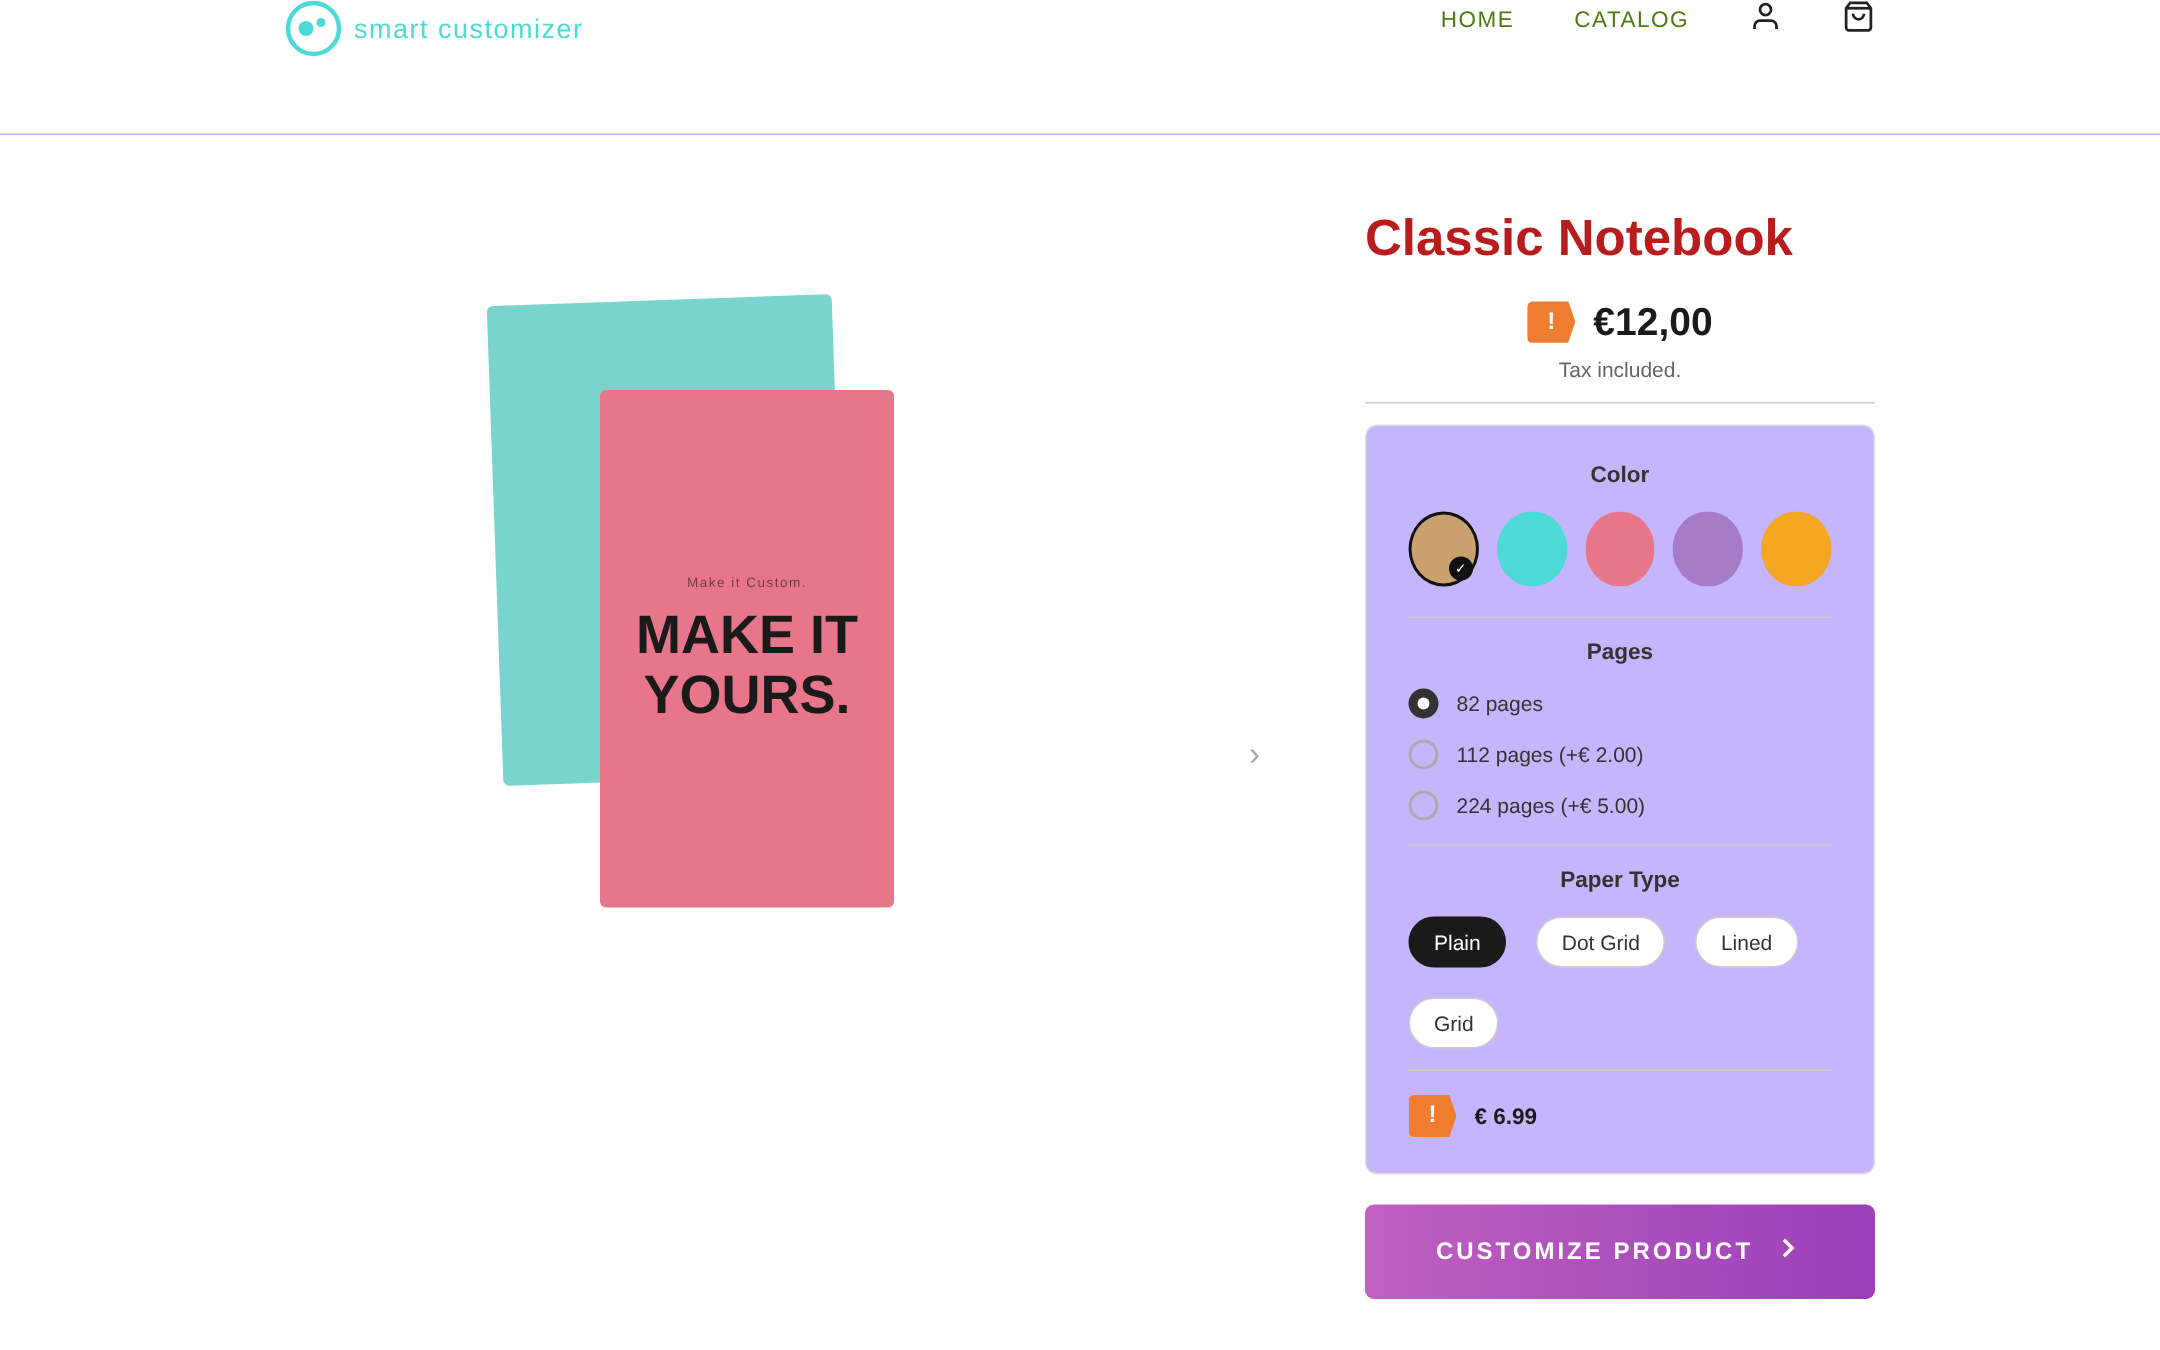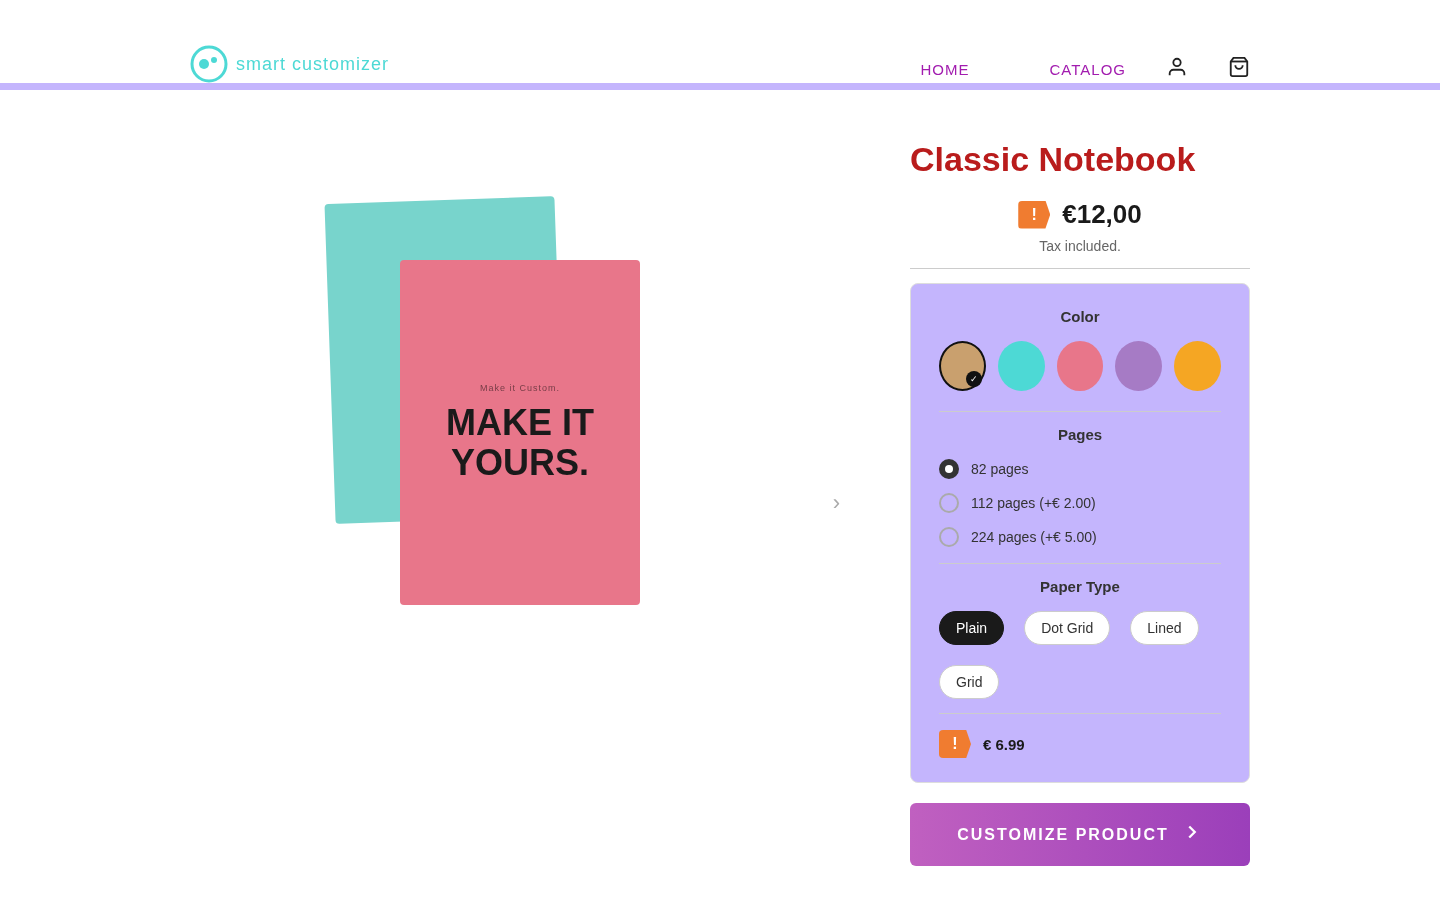--- a/index.html
+++ b/index.html
@@ -1,35 +1,35 @@
 <!DOCTYPE html>
 <html><head>
   <meta charset="utf-8">
   <style>
     * { box-sizing: border-box; margin: 0; padding: 0; }
     body { font-family: -apple-system, BlinkMacSystemFont, 'Segoe UI', sans-serif; background: #fff; color: #222; width: 1440px; min-height: 900px; overflow-x: hidden; }
 
     
-    .header { display: flex; align-items: flex-end; justify-content: space-between; padding: 0 190px; height: 90px; border-bottom: 7px solid #c4b5fd; gap: 28px; }
+    .header { display: flex; align-items: flex-start; justify-content: space-between; padding: 0 190px; height: 90px; border-bottom: 1px solid #c4b5fd; gap: 28px; }
     .logo-area { display: flex; align-items: center; gap: 8px; }
     .logo-circle { width: 38px; height: 38px; }
     .logo-text { font-size: 18px; color: #4dd9d5; letter-spacing: 1px; font-weight: 400; }
     .nav { display: flex; align-items: center; gap: 40px; }
-    .nav-link { font-size: 15px; font-weight: 500; color: #a21caf; text-decoration: none; letter-spacing: 1px; cursor: pointer; margin-left: 40px; }
+    .nav-link { font-size: 15px; font-weight: 500; color: #4d7c0f; text-decoration: none; letter-spacing: 1px; cursor: pointer; }
     .nav-icon { font-size: 18px; color: #222; cursor: pointer; }
 
     
     .main { display: flex; padding: 0 190px; padding-top: 50px; gap: 60px; }
 
     
     .image-area { flex: 1; display: flex; align-items: flex-start; justify-content: center; position: relative; min-height: 600px; }
     .notebook-img { width: 500px; height: 520px; position: relative; }
     
     .nb-back { position: absolute; width: 230px; height: 320px; background: #78d4cc; border-radius: 4px; top: 60px; left: 60px; transform: rotate(-2deg); }
-    .nb-front { position: absolute; width: 240px; height: 345px; background: #e8768a; border-radius: 4px; top: 120px; left: 130px; display: flex; flex-direction: column; align-items: center; justify-content: center; }
+    .nb-front { position: absolute; width: 196px; height: 345px; background: #e8768a; border-radius: 4px; top: 120px; left: 130px; display: flex; flex-direction: column; align-items: center; justify-content: center; }
     .nb-front-text-small { font-size: 9px; color: rgba(0,0,0,0.5); letter-spacing: 1px; margin-bottom: 10px; }
     .nb-front-text-big { font-size: 36px; font-weight: 900; color: #1a1a1a; text-align: center; line-height: 1.1; }
     .nav-arrow { position: absolute; right: 10px; top: 50%; transform: translateY(-50%); font-size: 22px; color: #aaa; cursor: pointer; }
 
     
     .product-details { width: 340px; }
     .product-title { font-size: 34px; font-weight: 800; color: #b91c1c; margin-bottom: 20px; }
     .price-row { display: flex; align-items: center; gap: 12px; margin-bottom: 8px; justify-content: center; }
     .price-badge { width: 32px; height: 28px; background: #f07c30; border-radius: 4px; display: flex; align-items: center; justify-content: center; color: white; font-weight: 900; font-size: 16px; clip-path: polygon(0 0, 85% 0, 100% 50%, 85% 100%, 0 100%); }
     .price-main { font-size: 26px; font-weight: 700; color: #1a1a1a; }

